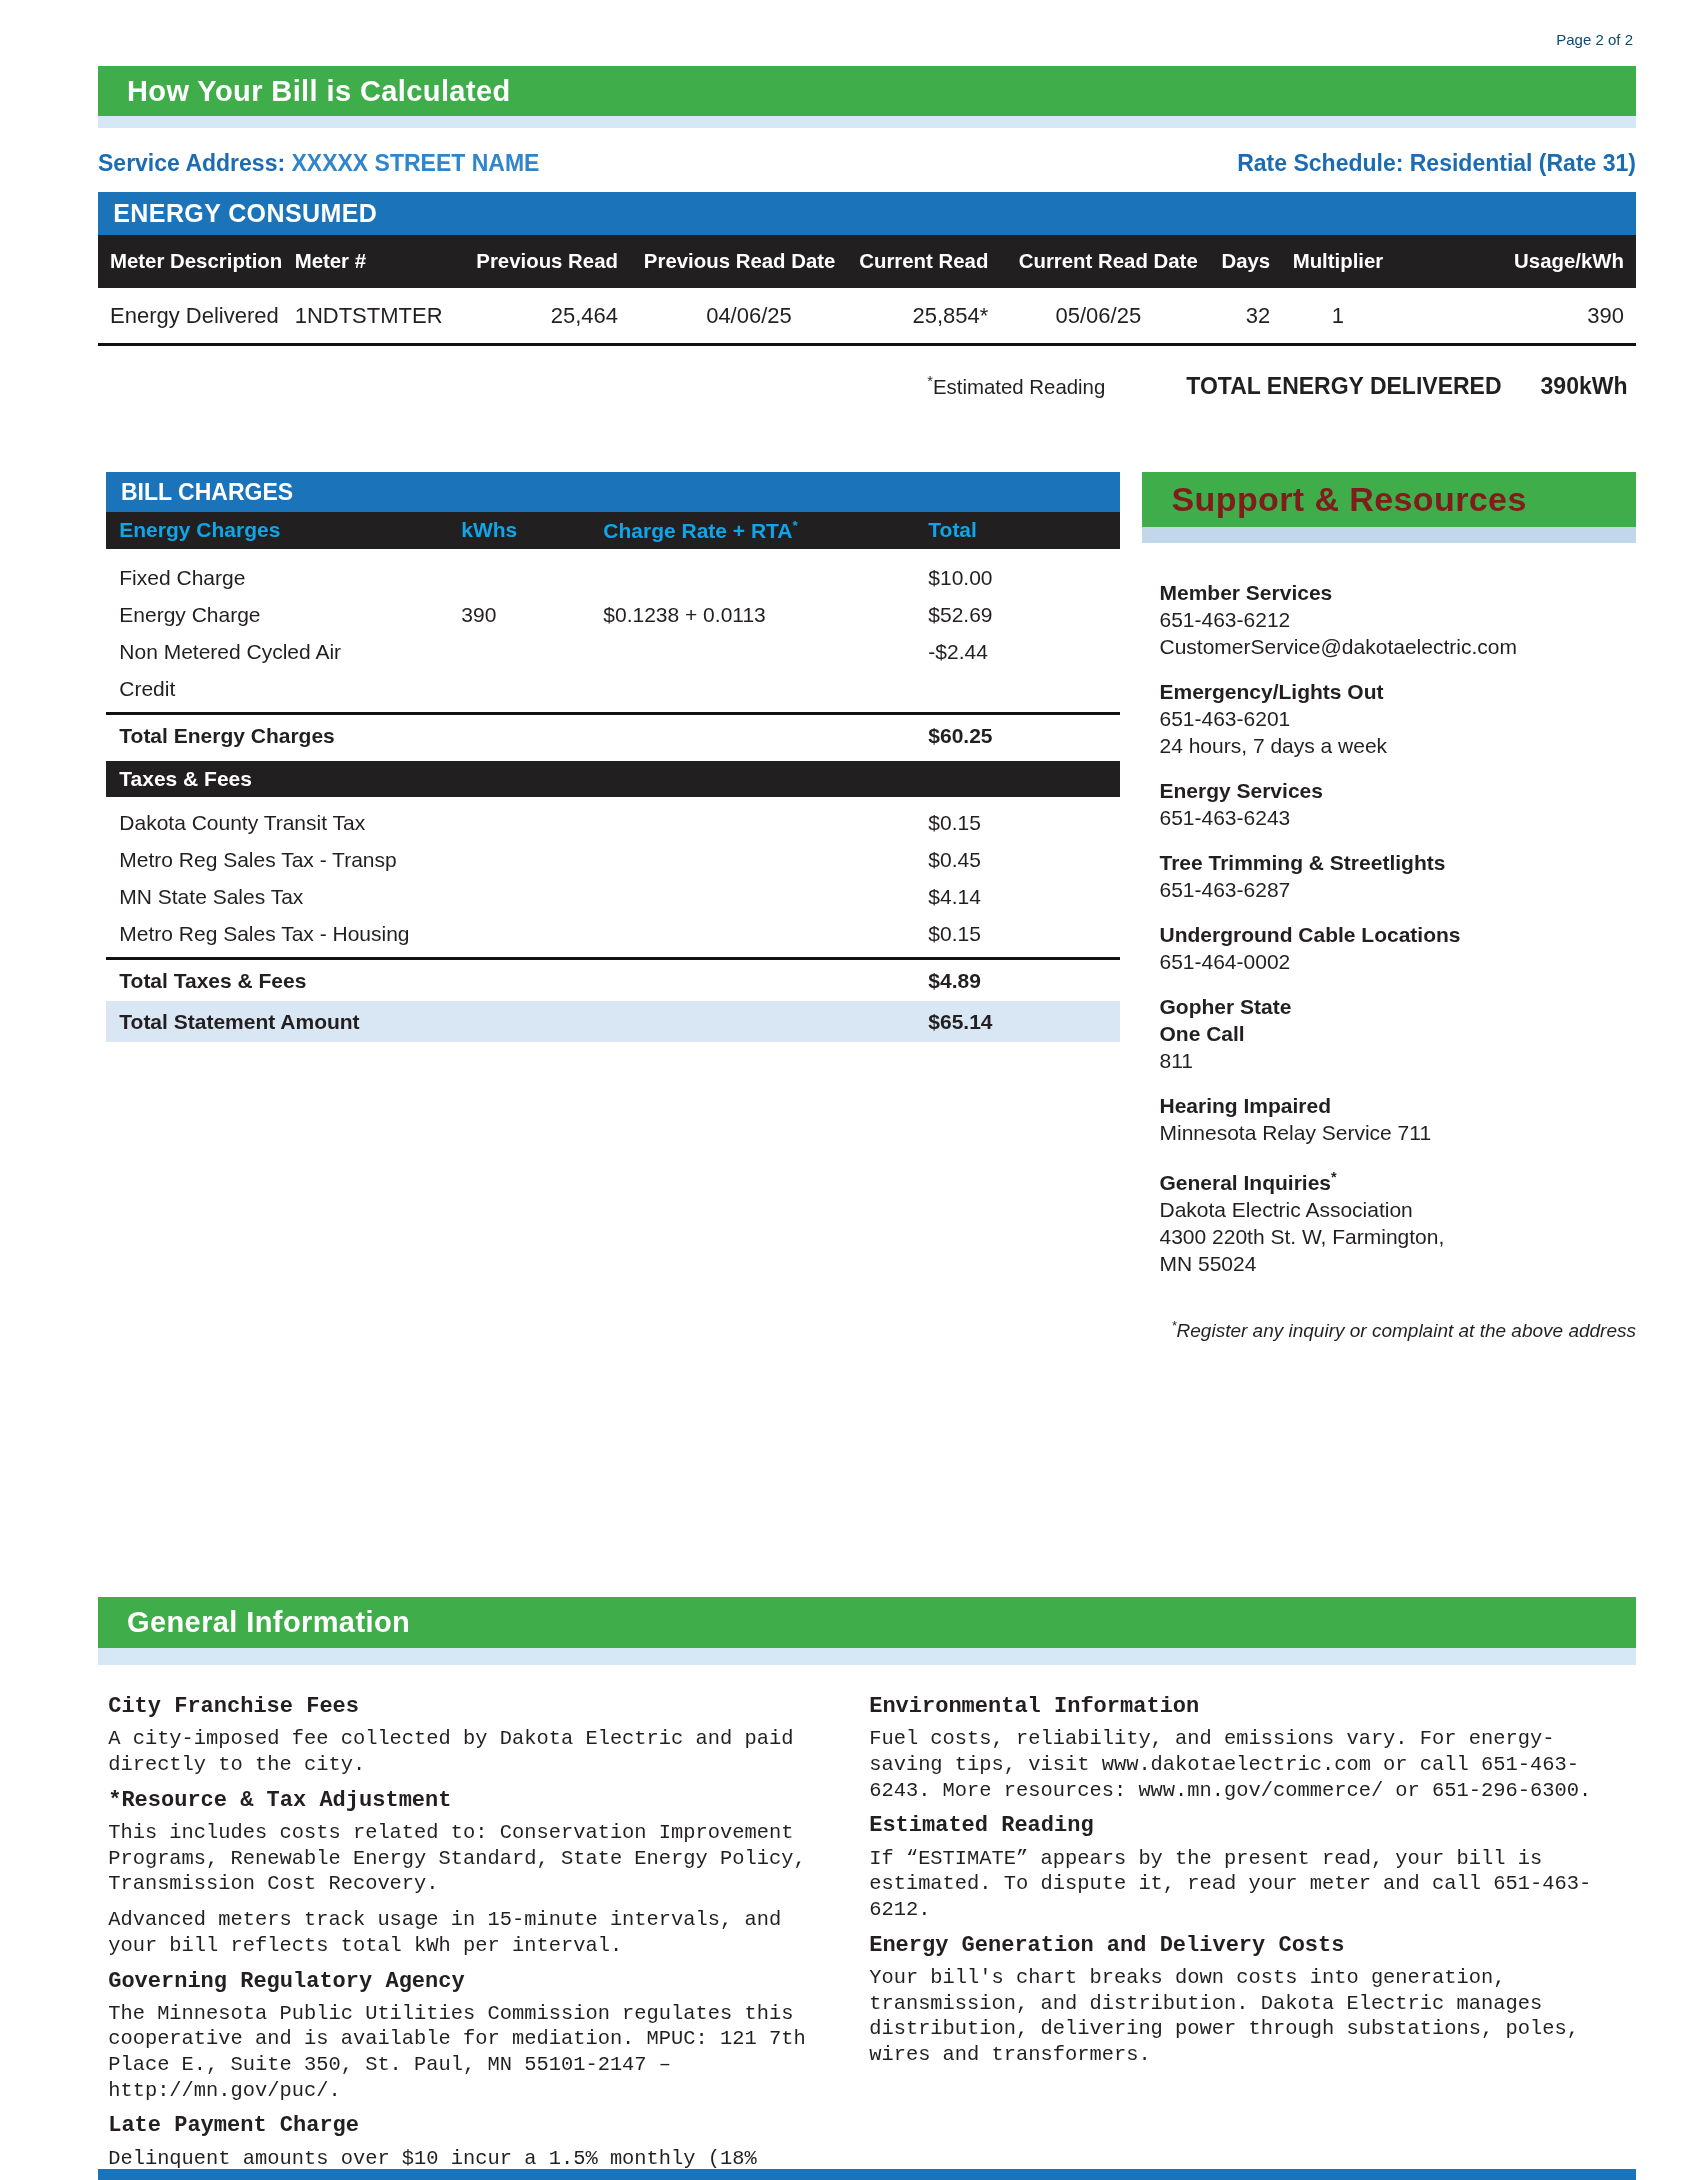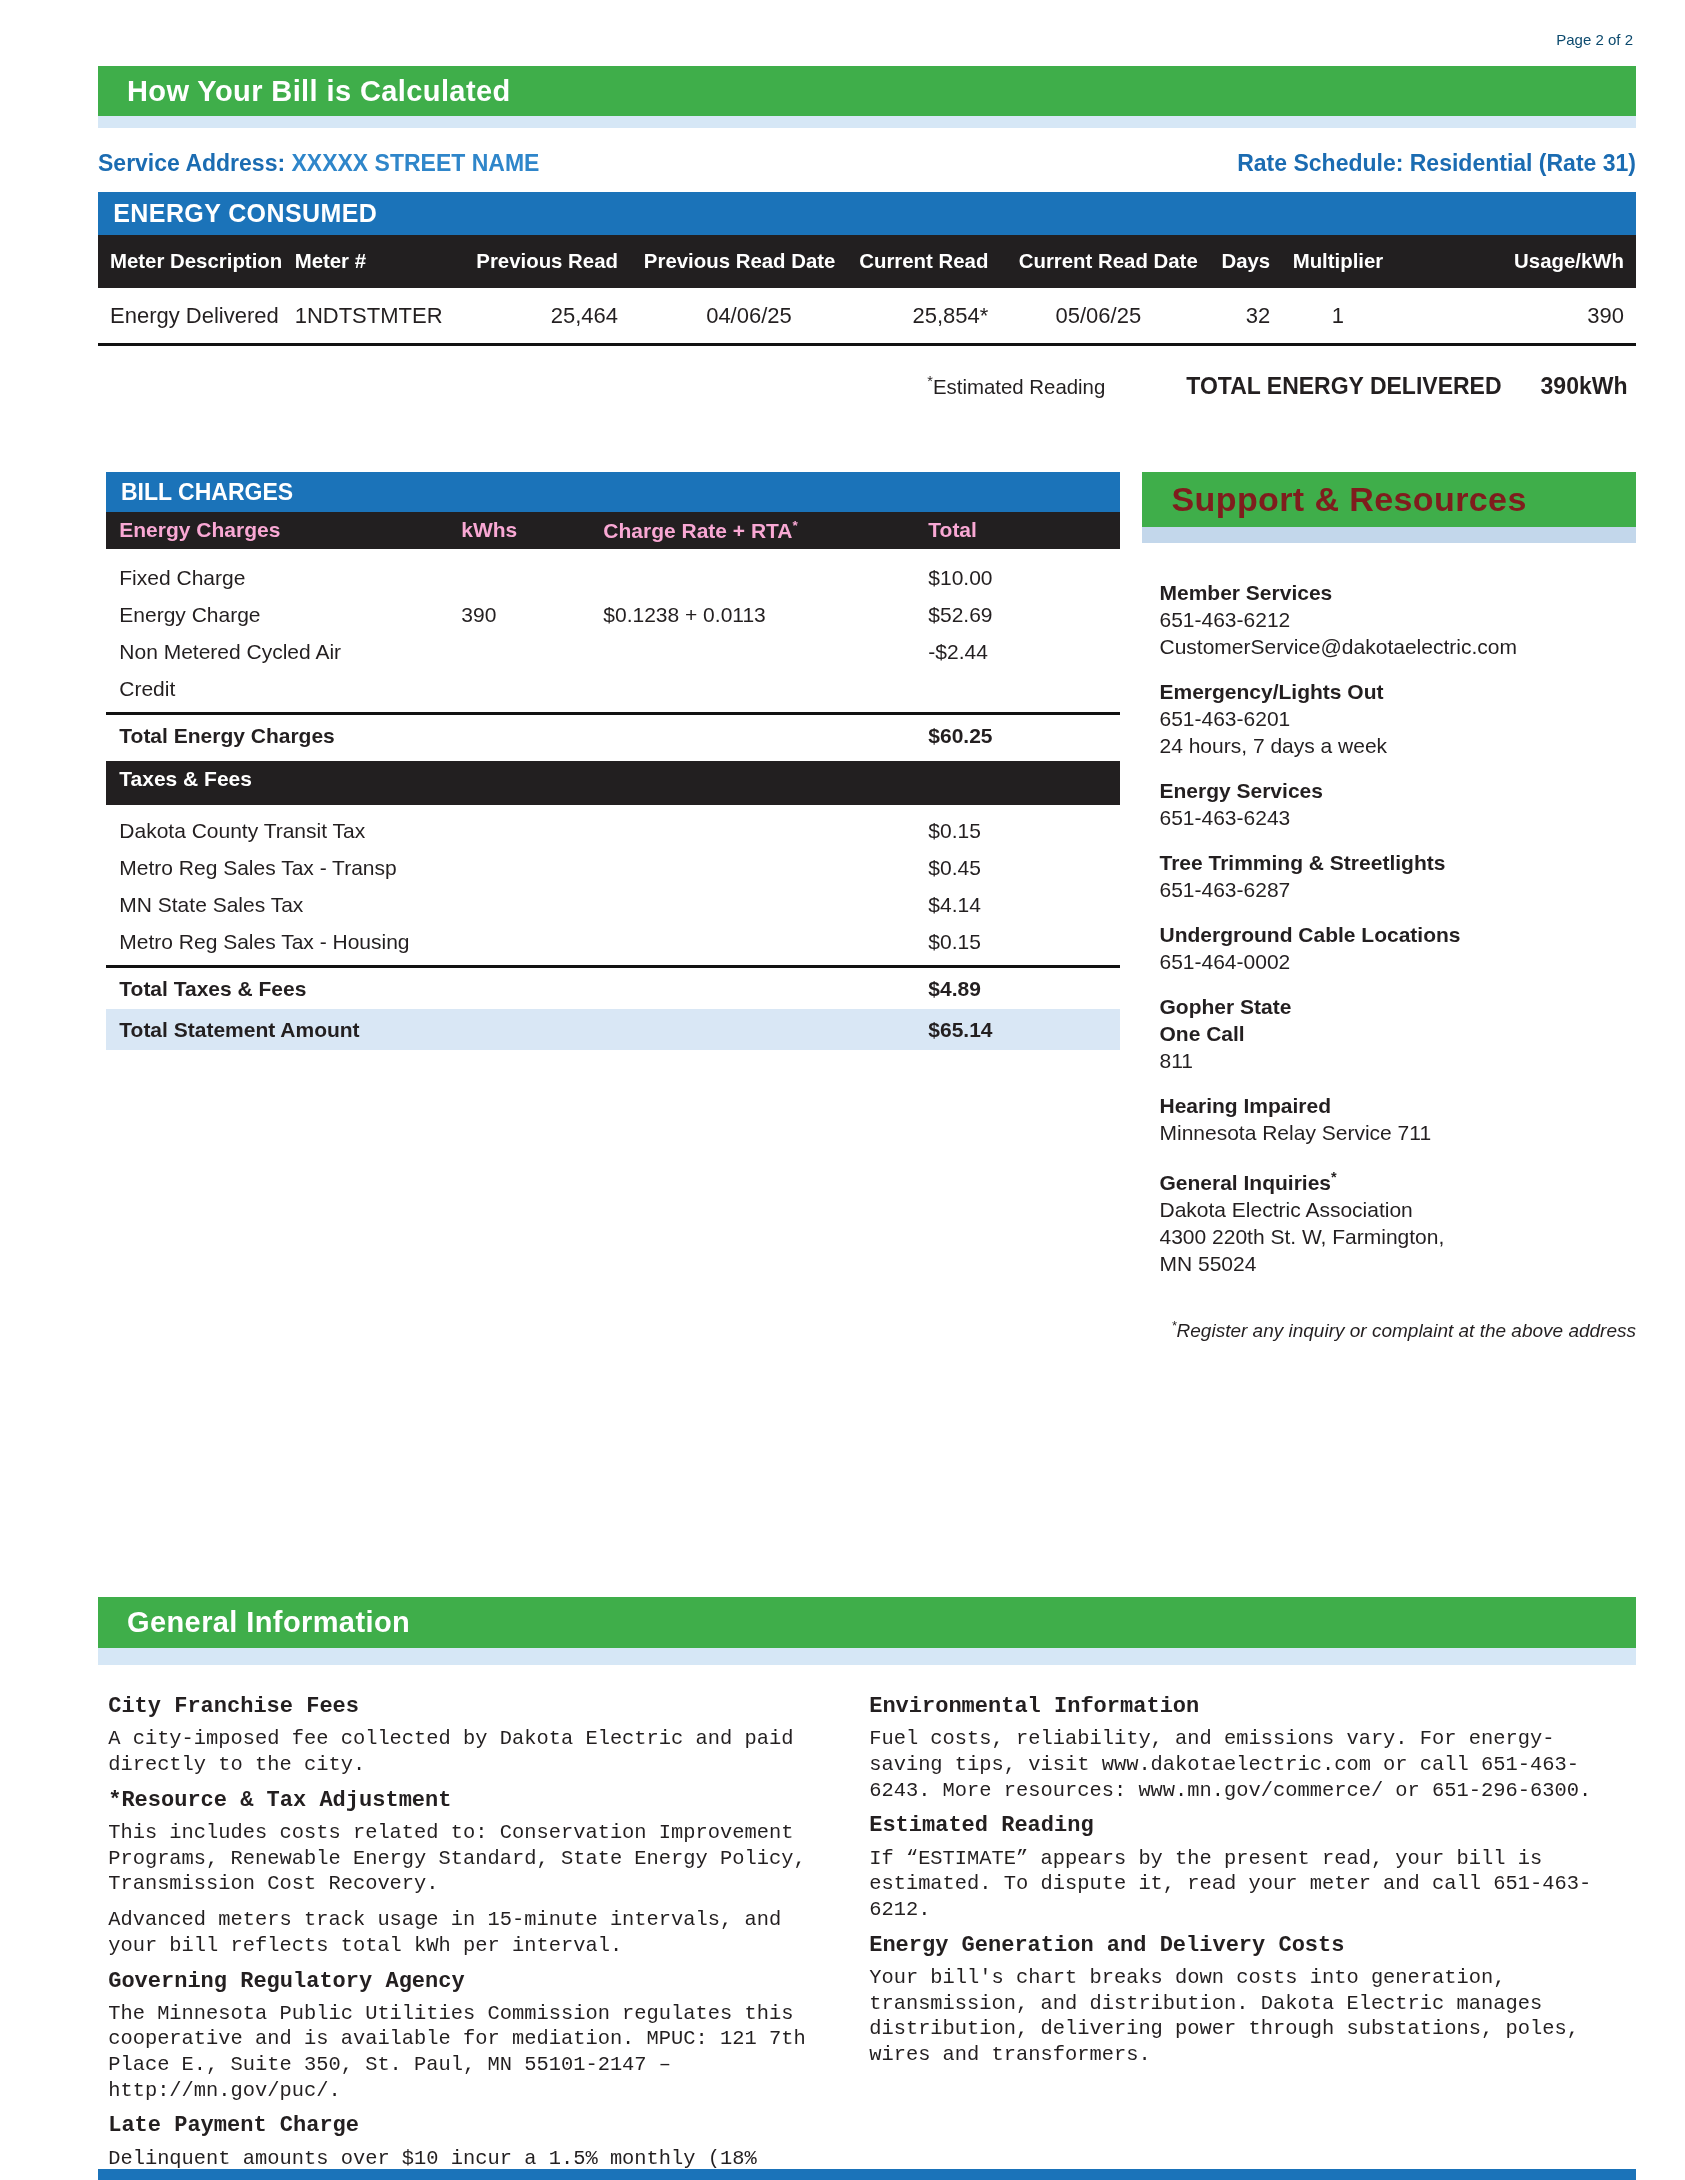--- a/index.html
+++ b/index.html
@@ -46,26 +46,26 @@
   .tot-label { font-weight:bold; font-size:23px; margin-right:39px; }
   .tot-val { font-weight:bold; font-size:23px; }
 
   
   .cols { display:flex; margin-top:72px; align-items:flex-start; }
 
   .bill { width:1024px; margin-left:7.7px; }
   .bill-title { background:#1b73b9; color:#fff; font-size:23px; font-weight:bold; height:40px;
                 line-height:40px; padding-left:15.3px; }
   .bc-grid { display:grid; grid-template-columns:342px 142px 325px 1fr; padding-left:13.6px; }
-  .bc-head { background:#221f20; color:#f9a8d4; height:37px; align-items:center; font-size:21px; font-weight:bold; }
+  .bc-head { background:#221f20; color:#0ea5e9; height:37px; align-items:center; font-size:21px; font-weight:bold; }
   .bc-head sup { font-size:13.6px; }
   .bc-rows { margin-top:10.2px; }
   .bc-row { font-size:21px; line-height:37px; }
   .bc-total { font-weight:bold; border-top:3.4px solid #111; margin-top:5.1px; font-size:21px; line-height:41px; }
-  .taxes-bar { background:#221f20; color:#fff; font-weight:bold; font-size:21px; height:44px;
+  .taxes-bar { background:#221f20; color:#fff; font-weight:bold; font-size:21px; height:36px;
                line-height:36px; padding-left:13.6px; margin-top:5.1px; }
   .tax-rows { margin-top:6.8px; }
   .bc-statement { background:#d9e7f5; font-weight:bold; font-size:21px; line-height:41px; }
 
   
   .support { width:498px; margin-left:22px; }
   .sr-title { background:#3fae4a; color:#7f1d1d; font-size:34px; font-weight:bold; height:55px;
               line-height:55px; padding-left:29px; letter-spacing:0.4px; }
   .sr-strip { height:16px; background:#c3d7eb; }
   .sr-body { margin-top:36px; padding-left:17px; }

